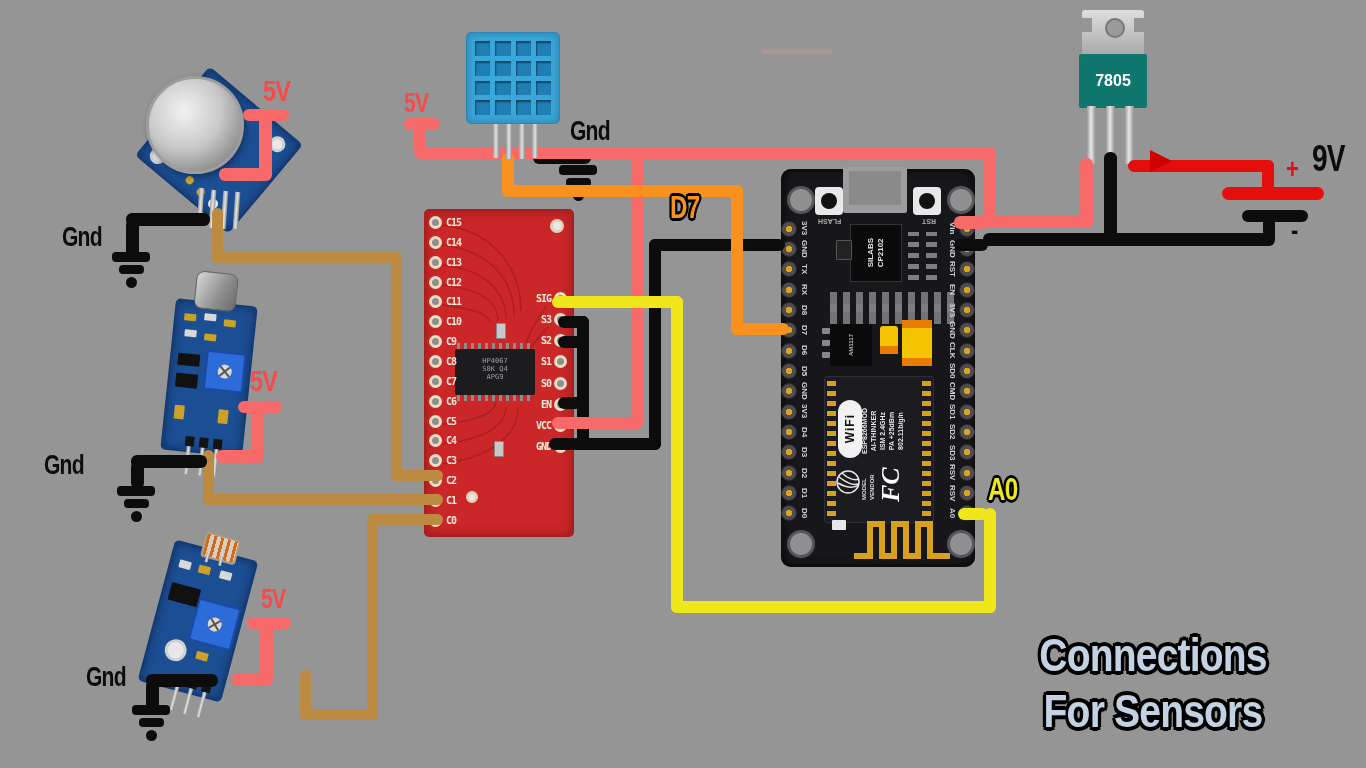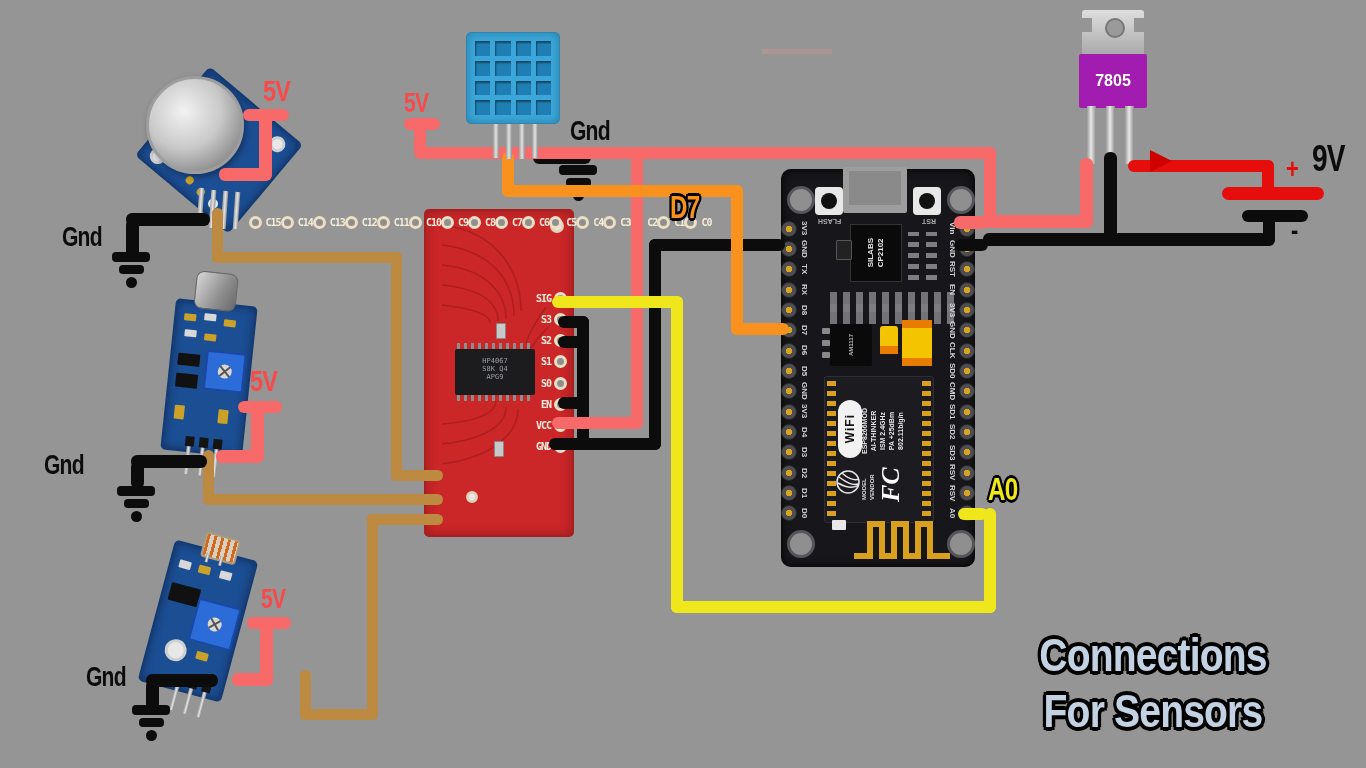--- a/index.html
+++ b/index.html
@@ -27,22 +27,22 @@
   .title{position:absolute;left:1003px;width:300px;text-align:center;font-weight:bold;
          color:#c3d2e2;font-size:46px;letter-spacing:-1px;transform:scaleX(.85);transform-origin:center top;
          text-shadow:-4px 0 #000,4px 0 #000,0 -4px #000,0 4px #000,-3px -3px #000,3px -3px #000,-3px 3px #000,3px 3px #000;}
   
   .gbar1{position:absolute;width:38px;height:10px;background:#0c0c0c;border-radius:4px;}
   .gbar2{position:absolute;width:25px;height:9px;background:#0c0c0c;border-radius:4px;}
   .gdot{position:absolute;width:11px;height:11px;background:#0c0c0c;border-radius:50%;}
   
   .mux{position:absolute;left:424px;top:209px;width:146px;height:324px;background:#cb2628;
        border:2px solid #a81f20;border-radius:5px;box-shadow:inset 0 0 12px rgba(0,0,0,.25);}
-  .mcolL{position:absolute;left:449px;top:216px;width:62px;height:311px;display:flex;
-         flex-direction:row;justify-content:center;}
+  .mcolL{position:absolute;left:429px;top:216px;width:62px;height:311px;display:flex;
+         flex-direction:column;justify-content:space-between;}
   .mrow{display:flex;align-items:center;height:13px;gap:4px;}
   .hole{width:7px;height:7px;background:#8f8f8f;border:3px solid #ecdfc4;border-radius:50%;flex:none;}
   .mlbl{font-size:10px;font-weight:bold;color:#f5ecd9;font-family:"DejaVu Sans Mono",monospace;letter-spacing:-1px;}
   .mcolR{position:absolute;left:505px;top:292px;width:62px;height:161px;display:flex;
          flex-direction:column;justify-content:space-between;}
   .mrowR{display:flex;align-items:center;justify-content:flex-end;height:13px;gap:3px;}
   .muxchip{position:absolute;left:455px;top:349px;width:80px;height:46px;background:#1c1c1e;
            border-radius:2px;color:#9aa0a6;font-size:7px;line-height:8px;text-align:center;
            font-family:"DejaVu Sans Mono",monospace;padding-top:8px;box-sizing:border-box;}
   .teeth{position:absolute;left:457px;width:76px;height:6px;
@@ -85,21 +85,21 @@
            transform-origin:center;color:#e8e8e8;font-size:7px;line-height:9px;text-align:center;font-weight:bold;}
   .espsmall{position:absolute;left:845px;top:455px;width:60px;height:30px;transform:rotate(-90deg);
             color:#ddd;font-size:6px;line-height:8px;font-weight:bold;}
   .fcc{position:absolute;left:876px;top:458px;width:44px;height:44px;transform:rotate(-90deg);
        color:#fff;font-size:26px;font-weight:bold;font-style:italic;font-family:"Liberation Serif",serif;}
   
   .regtab{position:absolute;left:1082px;top:10px;width:62px;height:46px;
           background:linear-gradient(180deg,#dedede,#a8a8a8);border-radius:3px;}
   .notch{position:absolute;width:10px;height:14px;background:#959595;top:8px;}
   .reghole{position:absolute;left:23px;top:8px;width:16px;height:16px;border-radius:50%;background:#9a9a9a;border:2px solid #777;}
-  .regbody{position:absolute;left:1079px;top:54px;width:68px;height:54px;background:#a21caf;border-radius:2px;
+  .regbody{position:absolute;left:1079px;top:54px;width:68px;height:54px;background:#0f766e;border-radius:2px;
            color:#fff;font-weight:bold;font-size:16px;display:flex;align-items:center;justify-content:center;}
   .leg{position:absolute;top:106px;width:9px;height:58px;background:linear-gradient(90deg,#9a9a9a,#e8e8e8 45%,#8d8d8d);}
   .arrow{position:absolute;left:1150px;top:150px;width:0;height:0;border-left:22px solid #cf0000;
          border-top:11px solid transparent;border-bottom:11px solid transparent;}
   
   .pcb{position:absolute;background:#1c4e94;border:2px solid #123a74;border-radius:5px;box-shadow:inset 0 0 10px rgba(0,0,0,.4);}
   .smd{position:absolute;border-radius:1px;}
   .trim{position:absolute;background:#2c6cd8;border:2px solid #1a48a8;border-radius:3px;}
   .trim .screw2{position:absolute;left:50%;top:50%;width:14px;height:14px;border-radius:50%;background:#d8d8d8;
         transform:translate(-50%,-50%);}

